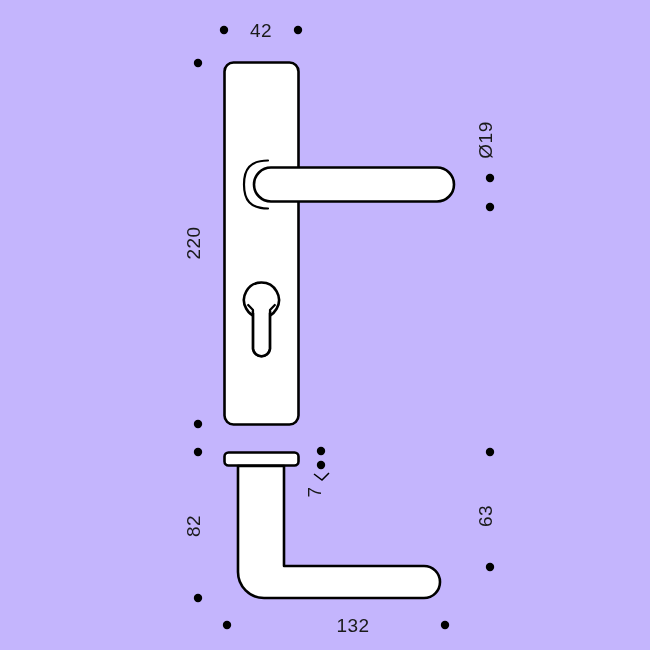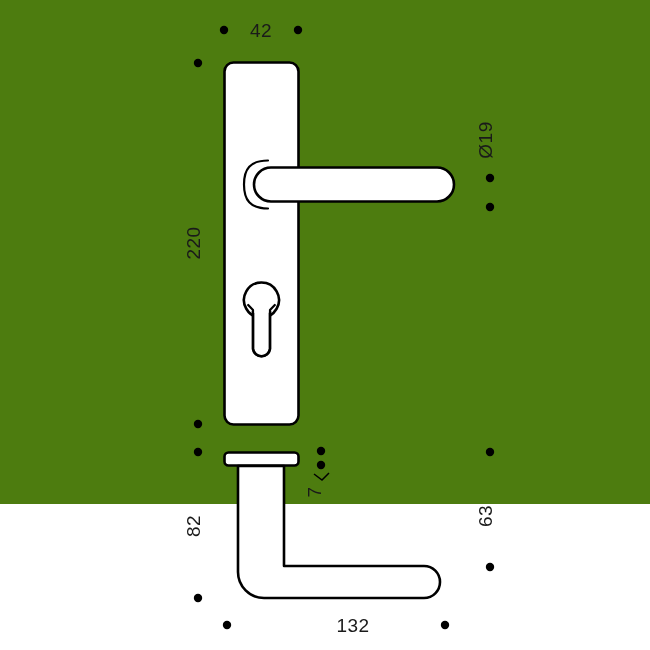--- a/index.html
+++ b/index.html
@@ -9,22 +9,22 @@
   }
   body {
     width: 650px;
     height: 650px;
     font-family: "Liberation Sans", sans-serif;
     overflow: hidden;
   }
   #drawing-root {
     position: relative;
     width: 650px;
-    height: 504px;
-    background: #4d7c0f;
+    height: 650px;
+    background: #c4b5fd;
   }
   svg#tech-drawing {
     display: block;
     width: 650px;
     height: 650px;
   }
   .outline {
     fill: #ffffff;
     stroke: #000000;
     stroke-width: 2.6;

